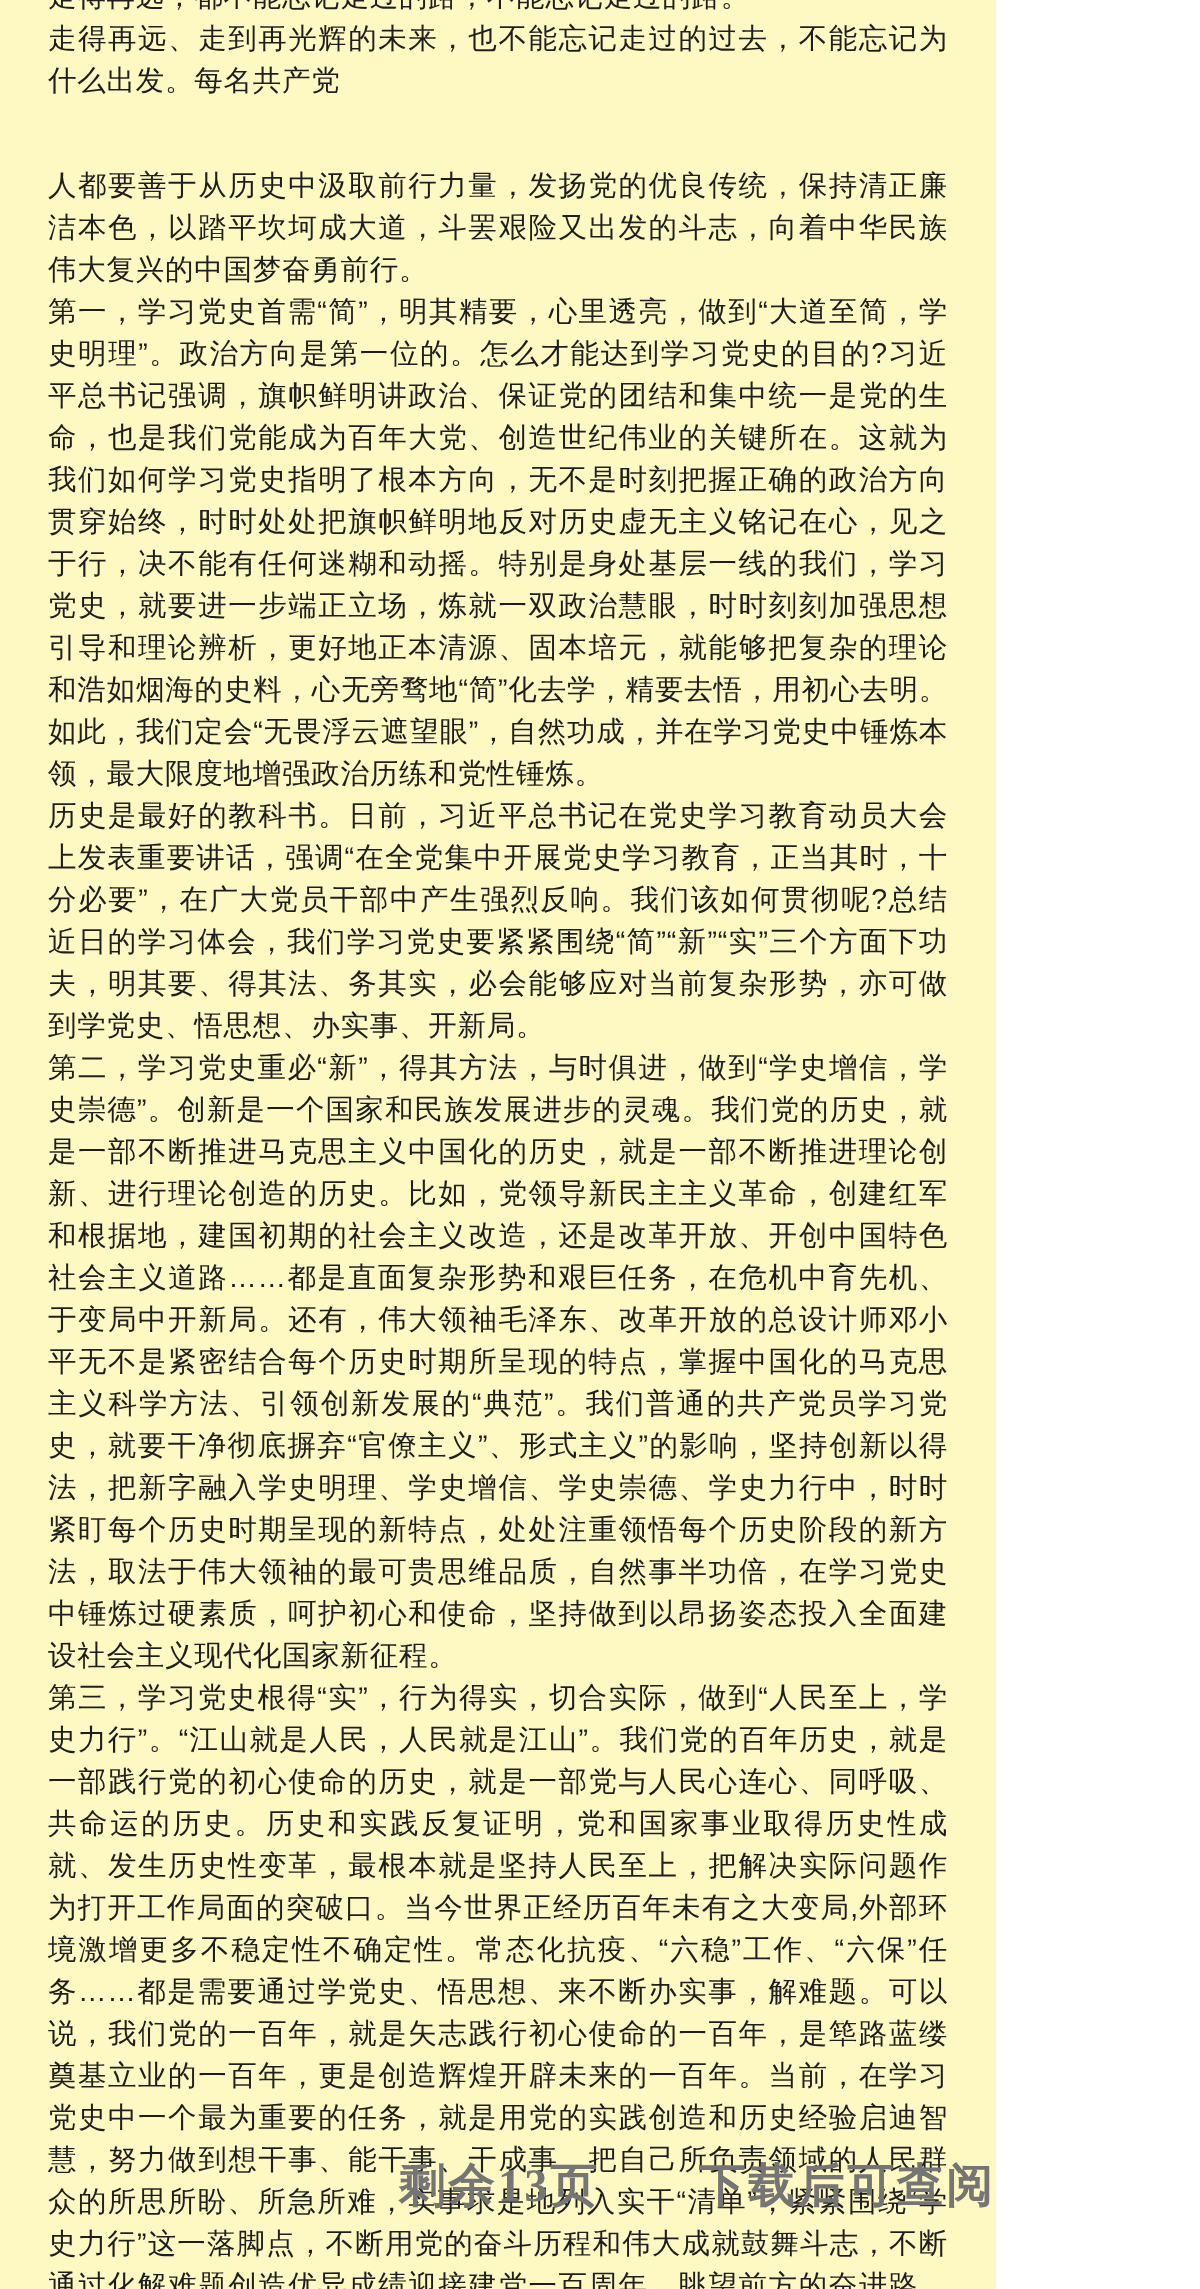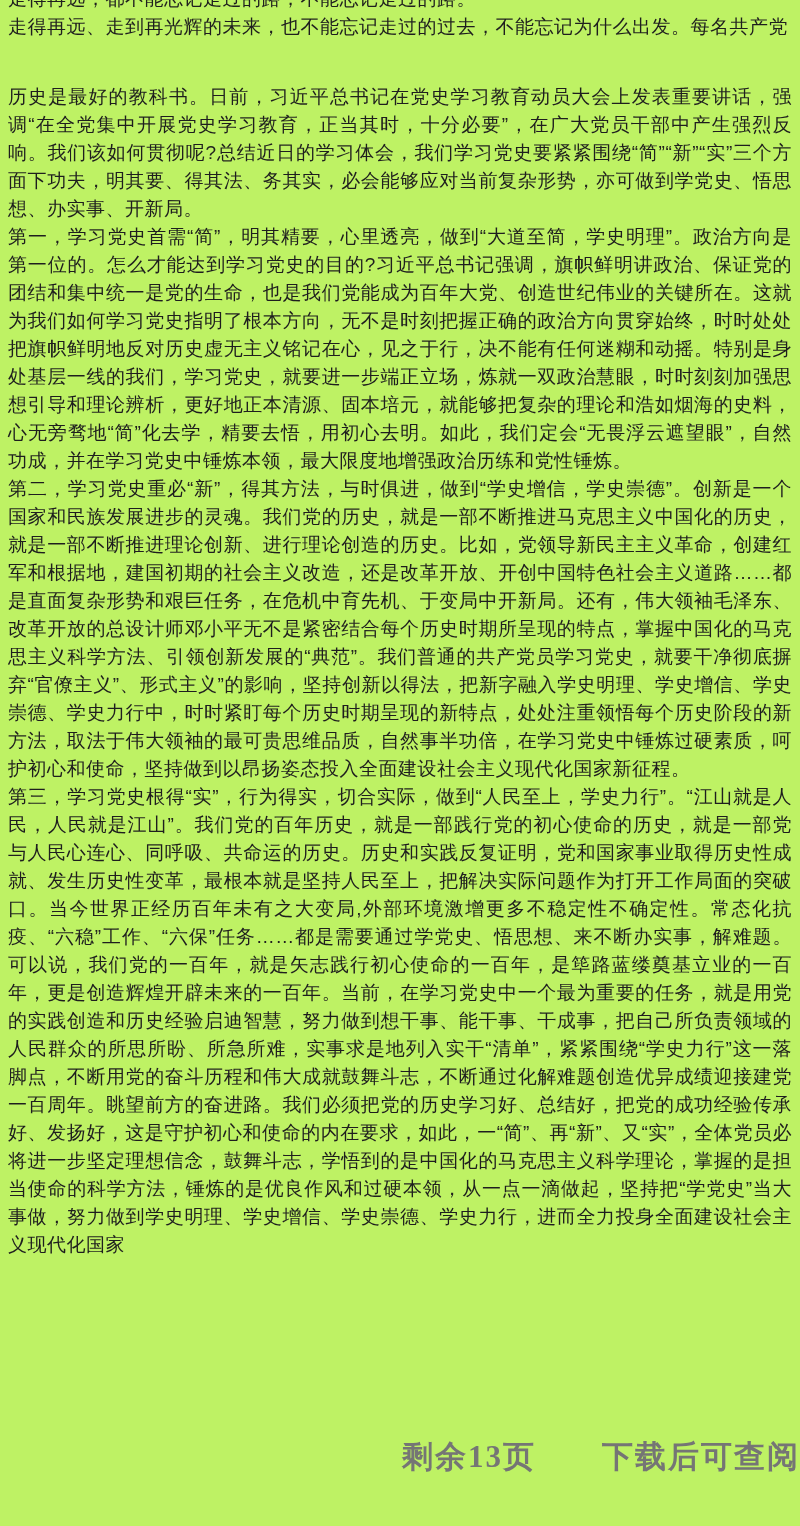--- a/index.html
+++ b/index.html
@@ -4,25 +4,25 @@
 <style>
   * { margin: 0; padding: 0; box-sizing: border-box; }
   html, body { background: #ffffff; }
   body {
     width: 800px;
     font-family: "Liberation Sans", "DejaVu Sans", sans-serif;
     color: #1e1e1e;
   }
   .page {
     position: relative;
-    width: 800px;
+    width: 664px;
     height: 1526px;
-    padding: 0 8px;
+    padding: 0 32px;
     overflow: hidden;
-    background: #bef264;
+    background: #fef9c3;
   }
   .textline {
     font-size: 19px;
     line-height: 28px;
     text-align: justify;
     letter-spacing: 0.5px;
     word-break: break-all;
   }
   
   .clip {
@@ -53,25 +53,26 @@
 <div class="page">
 
   <div class="clip">
     <span class="inner textline">走得再远，都不能忘记走过的路，不能忘记走过的路。</span>
   </div>
 
   <p class="textline">走得再远、走到再光辉的未来，也不能忘记走过的过去，不能忘记为什么出发。每名共产党</p>
 
   <div class="page-gap"></div>
 
+  <p class="textline">人都要善于从历史中汲取前行力量，发扬党的优良传统，保持清正廉洁本色，以踏平坎坷成大道，斗罢艰险又出发的斗志，向着中华民族伟大复兴的中国梦奋勇前行。</p>
 
 
+  <p class="textline">第一，学习党史首需“简”，明其精要，心里透亮，做到“大道至简，学史明理”。政治方向是第一位的。怎么才能达到学习党史的目的?习近平总书记强调，旗帜鲜明讲政治、保证党的团结和集中统一是党的生命，也是我们党能成为百年大党、创造世纪伟业的关键所在。这就为我们如何学习党史指明了根本方向，无不是时刻把握正确的政治方向贯穿始终，时时处处把旗帜鲜明地反对历史虚无主义铭记在心，见之于行，决不能有任何迷糊和动摇。特别是身处基层一线的我们，学习党史，就要进一步端正立场，炼就一双政治慧眼，时时刻刻加强思想引导和理论辨析，更好地正本清源、固本培元，就能够把复杂的理论和浩如烟海的史料，心无旁骛地“简”化去学，精要去悟，用初心去明。如此，我们定会“无畏浮云遮望眼”，自然功成，并在学习党史中锤炼本领，最大限度地增强政治历练和党性锤炼。</p>
+
   <p class="textline">历史是最好的教科书。日前，习近平总书记在党史学习教育动员大会上发表重要讲话，强调“在全党集中开展党史学习教育，正当其时，十分必要”，在广大党员干部中产生强烈反响。我们该如何贯彻呢?总结近日的学习体会，我们学习党史要紧紧围绕“简”“新”“实”三个方面下功夫，明其要、得其法、务其实，必会能够应对当前复杂形势，亦可做到学党史、悟思想、办实事、开新局。</p>
-
-  <p class="textline">第一，学习党史首需“简”，明其精要，心里透亮，做到“大道至简，学史明理”。政治方向是第一位的。怎么才能达到学习党史的目的?习近平总书记强调，旗帜鲜明讲政治、保证党的团结和集中统一是党的生命，也是我们党能成为百年大党、创造世纪伟业的关键所在。这就为我们如何学习党史指明了根本方向，无不是时刻把握正确的政治方向贯穿始终，时时处处把旗帜鲜明地反对历史虚无主义铭记在心，见之于行，决不能有任何迷糊和动摇。特别是身处基层一线的我们，学习党史，就要进一步端正立场，炼就一双政治慧眼，时时刻刻加强思想引导和理论辨析，更好地正本清源、固本培元，就能够把复杂的理论和浩如烟海的史料，心无旁骛地“简”化去学，精要去悟，用初心去明。如此，我们定会“无畏浮云遮望眼”，自然功成，并在学习党史中锤炼本领，最大限度地增强政治历练和党性锤炼。</p>
 
   <p class="textline">第二，学习党史重必“新”，得其方法，与时俱进，做到“学史增信，学史崇德”。创新是一个国家和民族发展进步的灵魂。我们党的历史，就是一部不断推进马克思主义中国化的历史，就是一部不断推进理论创新、进行理论创造的历史。比如，党领导新民主主义革命，创建红军和根据地，建国初期的社会主义改造，还是改革开放、开创中国特色社会主义道路……都是直面复杂形势和艰巨任务，在危机中育先机、于变局中开新局。还有，伟大领袖毛泽东、改革开放的总设计师邓小平无不是紧密结合每个历史时期所呈现的特点，掌握中国化的马克思主义科学方法、引领创新发展的“典范”。我们普通的共产党员学习党史，就要干净彻底摒弃“官僚主义”、形式主义”的影响，坚持创新以得法，把新字融入学史明理、学史增信、学史崇德、学史力行中，时时紧盯每个历史时期呈现的新特点，处处注重领悟每个历史阶段的新方法，取法于伟大领袖的最可贵思维品质，自然事半功倍，在学习党史中锤炼过硬素质，呵护初心和使命，坚持做到以昂扬姿态投入全面建设社会主义现代化国家新征程。</p>
 
   <p class="textline">第三，学习党史根得“实”，行为得实，切合实际，做到“人民至上，学史力行”。“江山就是人民，人民就是江山”。我们党的百年历史，就是一部践行党的初心使命的历史，就是一部党与人民心连心、同呼吸、共命运的历史。历史和实践反复证明，党和国家事业取得历史性成就、发生历史性变革，最根本就是坚持人民至上，把解决实际问题作为打开工作局面的突破口。当今世界正经历百年未有之大变局,外部环境激增更多不稳定性不确定性。常态化抗疫、“六稳”工作、“六保”任务……都是需要通过学党史、悟思想、来不断办实事，解难题。可以说，我们党的一百年，就是矢志践行初心使命的一百年，是筚路蓝缕奠基立业的一百年，更是创造辉煌开辟未来的一百年。当前，在学习党史中一个最为重要的任务，就是用党的实践创造和历史经验启迪智慧，努力做到想干事、能干事、干成事，把自己所负责领域的人民群众的所思所盼、所急所难，实事求是地列入实干“清单”，紧紧围绕“学史力行”这一落脚点，不断用党的奋斗历程和伟大成就鼓舞斗志，不断通过化解难题创造优异成绩迎接建党一百周年。眺望前方的奋进路。我们必须把党的历史学习好、总结好，把党的成功经验传承好、发扬好，这是守护初心和使命的内在要求，如此，一“简”、再“新”、又“实”，全体党员必将进一步坚定理想信念，鼓舞斗志，学悟到的是中国化的马克思主义科学理论，掌握的是担当使命的科学方法，锤炼的是优良作风和过硬本领，从一点一滴做起，坚持把“学党史”当大事做，努力做到学史明理、学史增信、学史崇德、学史力行，进而全力投身全面建设社会主义现代化国家</p>
 
   <div class="footer-notice">剩余13页　　下载后可查阅</div>
 
 </div>
 
 </body></html>

